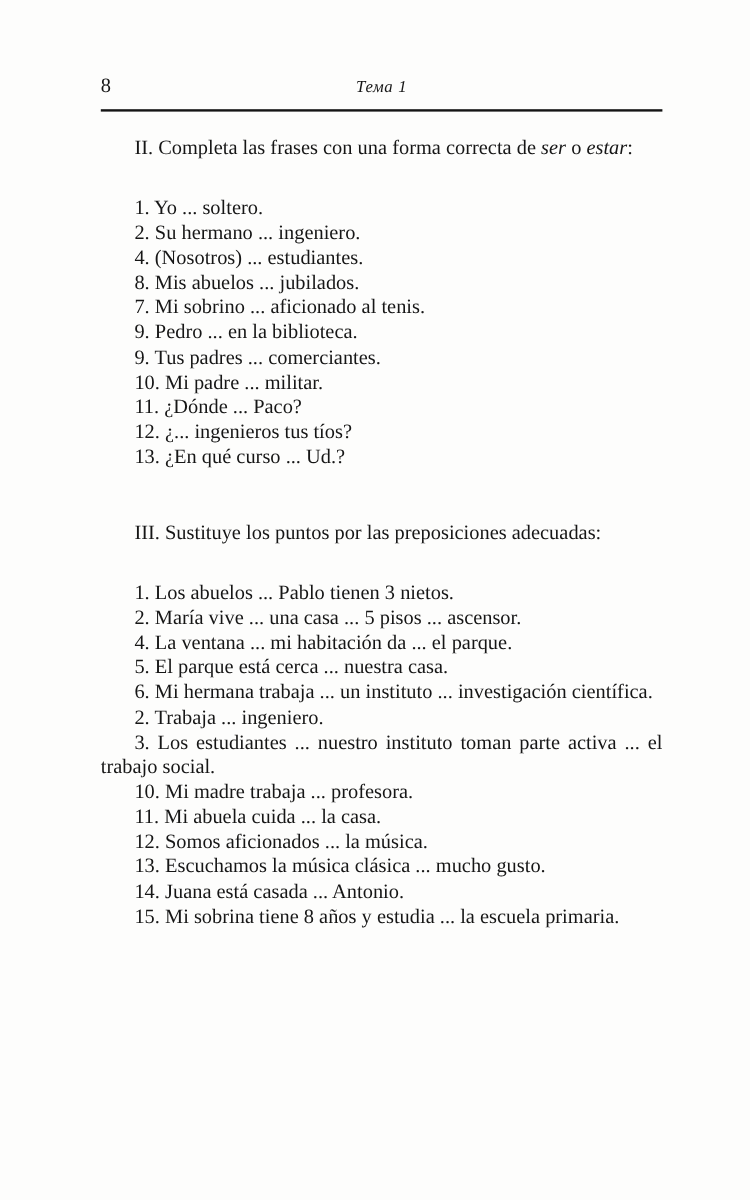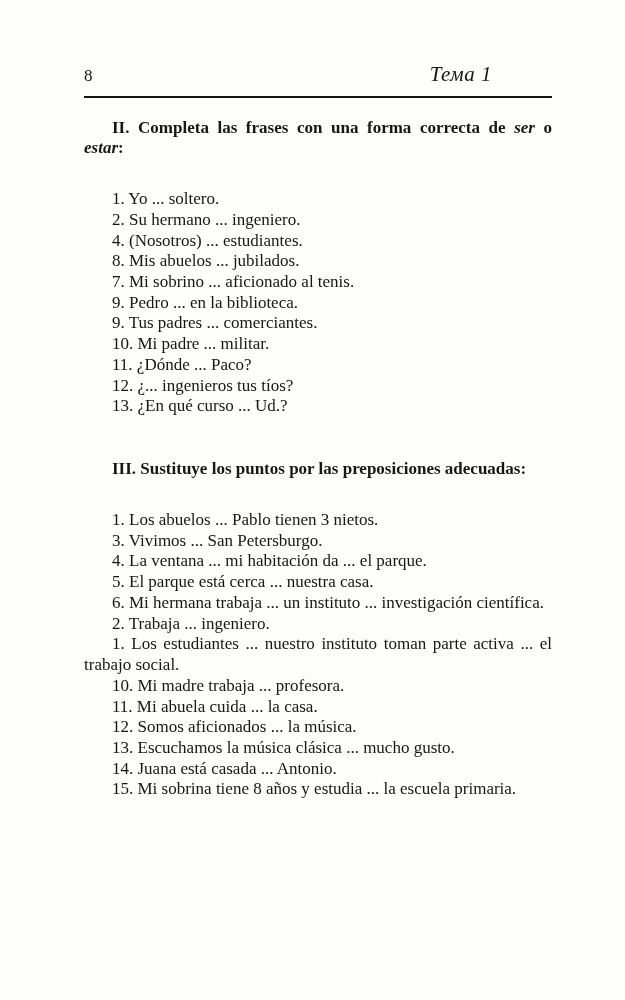--- a/index.html
+++ b/index.html
@@ -29,35 +29,35 @@
     align-items: baseline;
     justify-content: space-between;
     padding-bottom: 8px;
   }
   .running-head .pageno {
     font-size: 17px;
     width: 60px;
   }
   .running-head .head-title {
     font-style: italic;
-    font-size: 21px;
+    font-size: 14px;
     letter-spacing: 0.5px;
     flex: 1;
-    text-align: right;
+    text-align: center;
   }
   .running-head .spacer {
     width: 60px;
   }
   .head-rule {
     border: none;
     border-top: 2.5px solid #141414;
     margin: 0 0 20px 0;
   }
   .section-heading {
-    font-weight: bold;
+    font-weight: normal;
     text-indent: 28px;
     margin: 0 0 16px 0;
     text-align: justify;
   }
   .section-heading .it {
     font-style: italic;
   }
   .exercise-list {
     margin: 0;
   }
@@ -105,26 +105,26 @@
     </div>
 
     <div class="section-gap"></div>
 
     <p class="section-heading">III. Sustituye los puntos por las preposiciones adecuadas:</p>
 
     <div class="heading-gap"></div>
 
     <div class="exercise-list">
       <p class="exercise-item">1. Los abuelos ... Pablo tienen 3 nietos.</p>
-      <p class="exercise-item">3. Vivimos ... San Petersburgo.</p>
+      <p class="exercise-item">2. María vive ... una casa ... 5 pisos ... ascensor.</p>
       <p class="exercise-item">4. La ventana ... mi habitación da ... el parque.</p>
       <p class="exercise-item">5. El parque está cerca ... nuestra casa.</p>
       <p class="exercise-item">6. Mi hermana trabaja ... un instituto ... investigación científica.</p>
       <p class="exercise-item">2. Trabaja ... ingeniero.</p>
-      <p class="exercise-item">1. Los estudiantes ... nuestro instituto toman parte activa ... el trabajo social.</p>
+      <p class="exercise-item">3. Los estudiantes ... nuestro instituto toman parte activa ... el trabajo social.</p>
       <p class="exercise-item">10. Mi madre trabaja ... profesora.</p>
       <p class="exercise-item">11. Mi abuela cuida ... la casa.</p>
       <p class="exercise-item">12. Somos aficionados ... la música.</p>
       <p class="exercise-item">13. Escuchamos la música clásica ... mucho gusto.</p>
       <p class="exercise-item">14. Juana está casada ... Antonio.</p>
       <p class="exercise-item">15. Mi sobrina tiene 8 años y estudia ... la escuela primaria.</p>
     </div>
 
   </div>
 </div>

